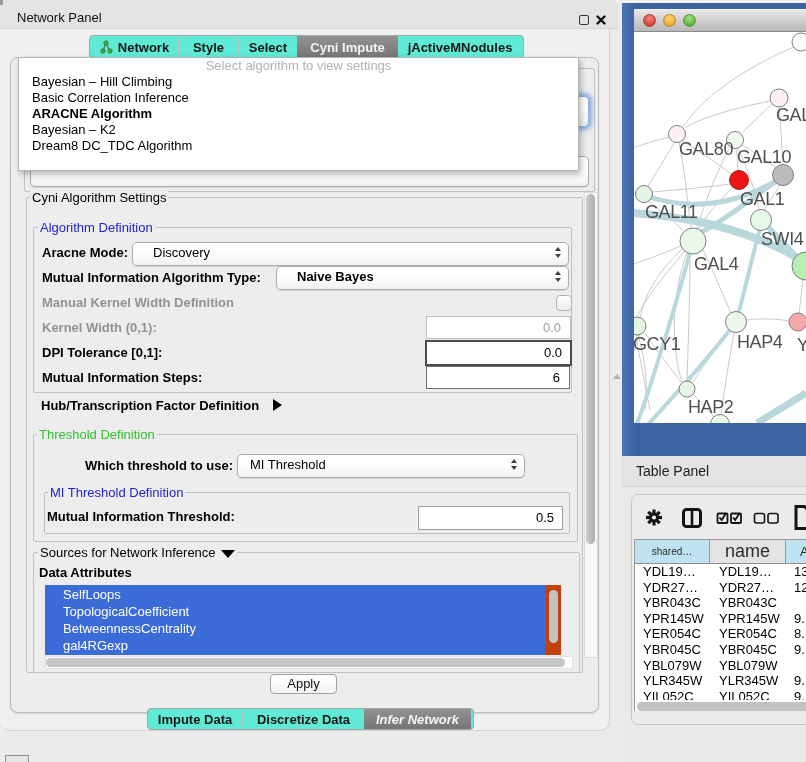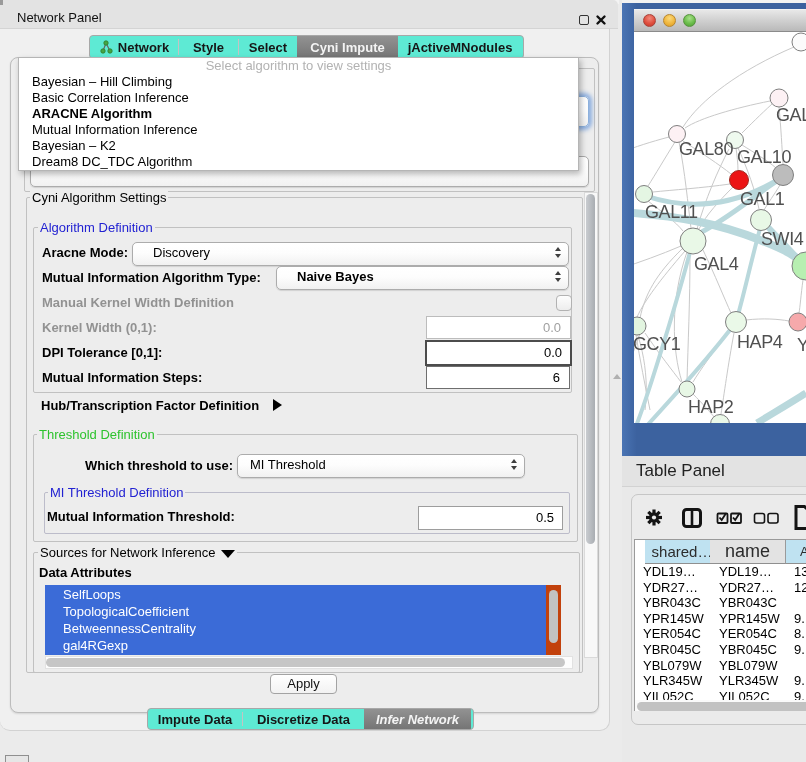--- a/index.html
+++ b/index.html
@@ -142,21 +142,20 @@
  <div class="sep"></div>
  <div class="s" style="width:121px;">Discretize Data</div>
  <div class="s sel" style="width:107px;font-style:italic;">Infer Network</div>
 </div>
 
 <div class="abs" style="left:18px;top:57px;width:561px;height:114px;background:#ffffff;border:1px solid #b5b5b5;box-shadow:2px 3px 6px rgba(0,0,0,0.28);box-sizing:border-box;">
  <div style="font-size:13px;color:#b2b2b2;height:16px;line-height:15px;text-align:center;">Select algorithm to view settings</div>
  <div class="pitem">Bayesian – Hill Climbing</div>
  <div class="pitem">Basic Correlation Inference</div>
  <div class="pitem" style="font-weight:bold;">ARACNE Algorithm</div>
- <div class="pitem">Mutual Information Inference</div>
  <div class="pitem">Bayesian – K2</div>
  <div class="pitem">Dream8 DC_TDC Algorithm</div>
 </div>
 
 <div class="abs" style="left:613px;top:374px;width:0;height:0;border-left:4px solid transparent;border-right:4px solid transparent;border-bottom:5px solid #b0b0b0;"></div>
 
 <div id="netwin">
 <div class="abs" style="left:622px;top:3px;width:184px;height:453px;background:linear-gradient(90deg,#4a74b4 0%,#3c629f 8%,#3c629f 100%);"></div>
 <div class="abs" style="left:634px;top:9px;width:172px;height:23px;background:linear-gradient(180deg,#e8e8e8 0%,#d2d2d2 45%,#b9b9b9 100%);border-top:1px solid #f2f2f2;border-bottom:1px solid #8b8b8b;box-sizing:border-box;"></div>
 <div class="abs" style="left:643px;top:14px;width:13px;height:13px;border-radius:50%;background:radial-gradient(circle at 50% 30%,#f0897c 0%,#e0503f 55%,#c43527 100%);border:1px solid #a8423a;box-sizing:border-box;"></div>
@@ -233,21 +232,21 @@
   <text x="633" y="350">GCY1</text>
   <text x="737" y="348">HAP4</text>
   <text x="797" y="351">Y</text>
   <text x="688" y="413">HAP2</text>
  </g>
 </svg>
 </div>
 
 <div id="tablepanel">
 <div class="abs" style="left:622px;top:456px;width:184px;height:30px;background:#e3e3e3;border-bottom:1px solid #d2d2d2;"></div>
-<div class="abs" style="left:636px;top:456px;height:30px;line-height:30px;font-size:17px;color:#222;">Table Panel</div>
+<div class="abs" style="left:636px;top:456px;height:30px;line-height:30px;font-size:14px;color:#222;">Table Panel</div>
 <div class="abs" style="left:622px;top:487px;width:184px;height:275px;background:#e9e9e9;"></div>
 <div class="abs" style="left:631px;top:494px;width:200px;height:231px;background:#ebebeb;border:1px solid #c6c6c6;border-radius:7px;box-sizing:border-box;"></div>
 
 <svg class="abs" style="left:634px;top:503px;" width="172" height="30" viewBox="0 0 172 30">
  <g stroke="#141414" fill="none">
 
   <g transform="translate(20,14.5)">
    <g stroke-width="3.2">
     <line x1="0" y1="-4" x2="0" y2="-8"></line>
             <line x1="0" y1="4" x2="0" y2="8"></line>
@@ -274,21 +273,21 @@
   <g stroke-width="1.6">
    <rect x="120.5" y="10.5" width="10" height="9.5" rx="2"></rect>
    <rect x="134" y="10.5" width="10" height="9.5" rx="2"></rect>
   </g>
 
   <path d="M162 3.5 h8.5 l6 6 v16 h-14.5 z" stroke-width="3"></path>
  </g>
 </svg>
 
 <div class="abs" style="left:634px;top:539px;width:172px;height:172px;background:#ffffff;border-left:1px solid #9a9a9a;border-top:1px solid #9a9a9a;box-sizing:border-box;overflow:hidden;">
- <div style="position:absolute;left:10px;top:0;width:75px;height:24px;background:#bfe2f1;border-right:1px solid #9a9a9a;border-bottom:1px solid #8f8f8f;box-sizing:border-box;text-align:center;line-height:23px;font-size:15px;color:#2c2c2c;">shared…</div>
+ <div style="position:absolute;left:0;top:0;width:75px;height:24px;background:#bfe2f1;border-right:1px solid #9a9a9a;border-bottom:1px solid #8f8f8f;box-sizing:border-box;text-align:center;line-height:23px;font-size:10px;color:#2c2c2c;">shared…</div>
  <div style="position:absolute;left:75px;top:0;width:76px;height:24px;background:#e3e3e3;border-right:1px solid #9a9a9a;border-bottom:1px solid #8f8f8f;box-sizing:border-box;text-align:center;line-height:23px;font-size:18px;color:#2c2c2c;">name</div>
  <div style="position:absolute;left:151px;top:0;width:40px;height:24px;background:#bfe2f1;border-bottom:1px solid #8f8f8f;box-sizing:border-box;line-height:23px;font-size:13px;color:#2c2c2c;padding-left:14px;">A</div>
  <div style="position:absolute;left:8px;top:24px;font-size:13px;color:#000;line-height:15.6px;white-space:nowrap;">YDL19…<br>YDR27…<br>YBR043C<br>YPR145W<br>YER054C<br>YBR045C<br>YBL079W<br>YLR345W<br>YIL052C</div>
  <div style="position:absolute;left:84px;top:24px;font-size:13px;color:#000;line-height:15.6px;white-space:nowrap;">YDL19…<br>YDR27…<br>YBR043C<br>YPR145W<br>YER054C<br>YBR045C<br>YBL079W<br>YLR345W<br>YIL052C</div>
  <div style="position:absolute;left:159px;top:24px;font-size:13px;color:#000;line-height:15.6px;white-space:nowrap;">13<br>12<br>&nbsp;<br>9.<br>8.<br>9.<br>&nbsp;<br>9.<br>9.</div>
 
  <div style="position:absolute;left:0px;top:160px;width:172px;height:12px;background:#fafafa;"></div>
  <div style="position:absolute;left:2px;top:161.5px;width:178px;height:9px;border-radius:4.5px;background:#c2c2c2;"></div>
 </div>
 </div>

